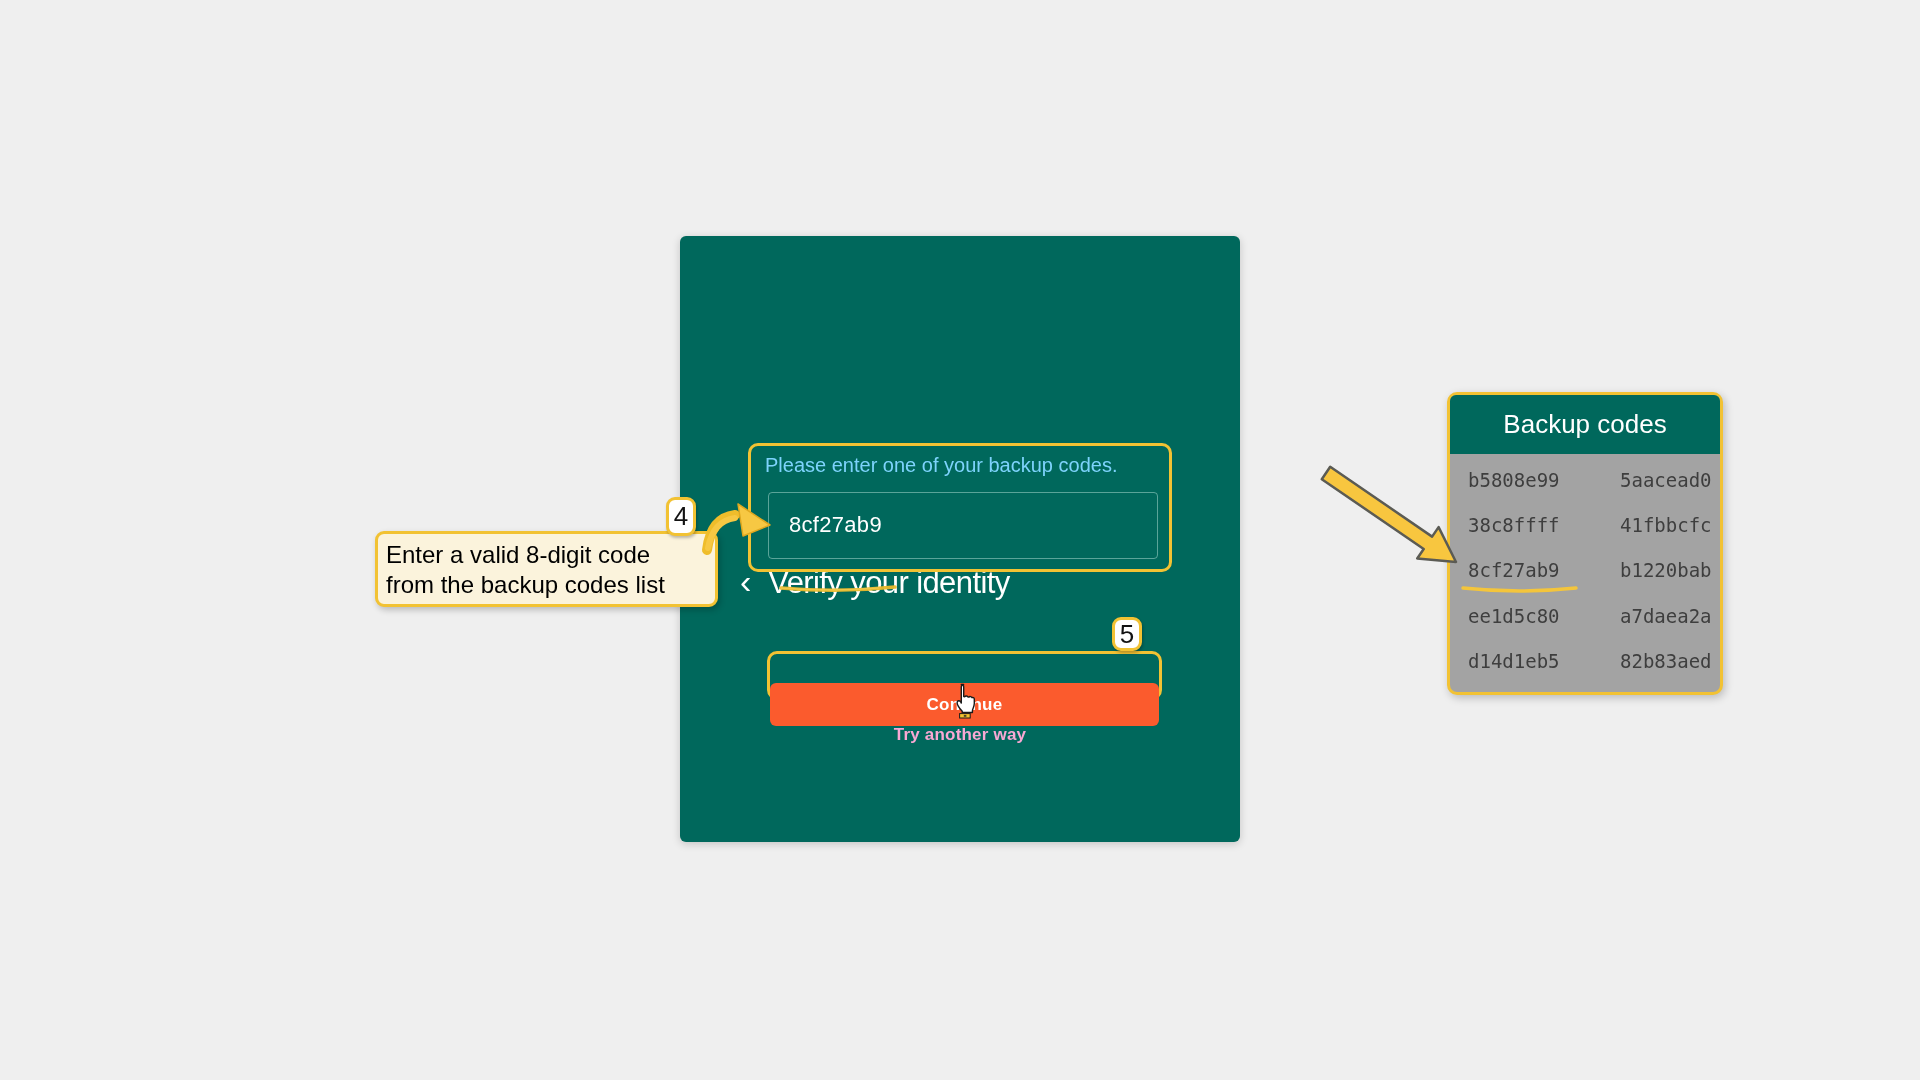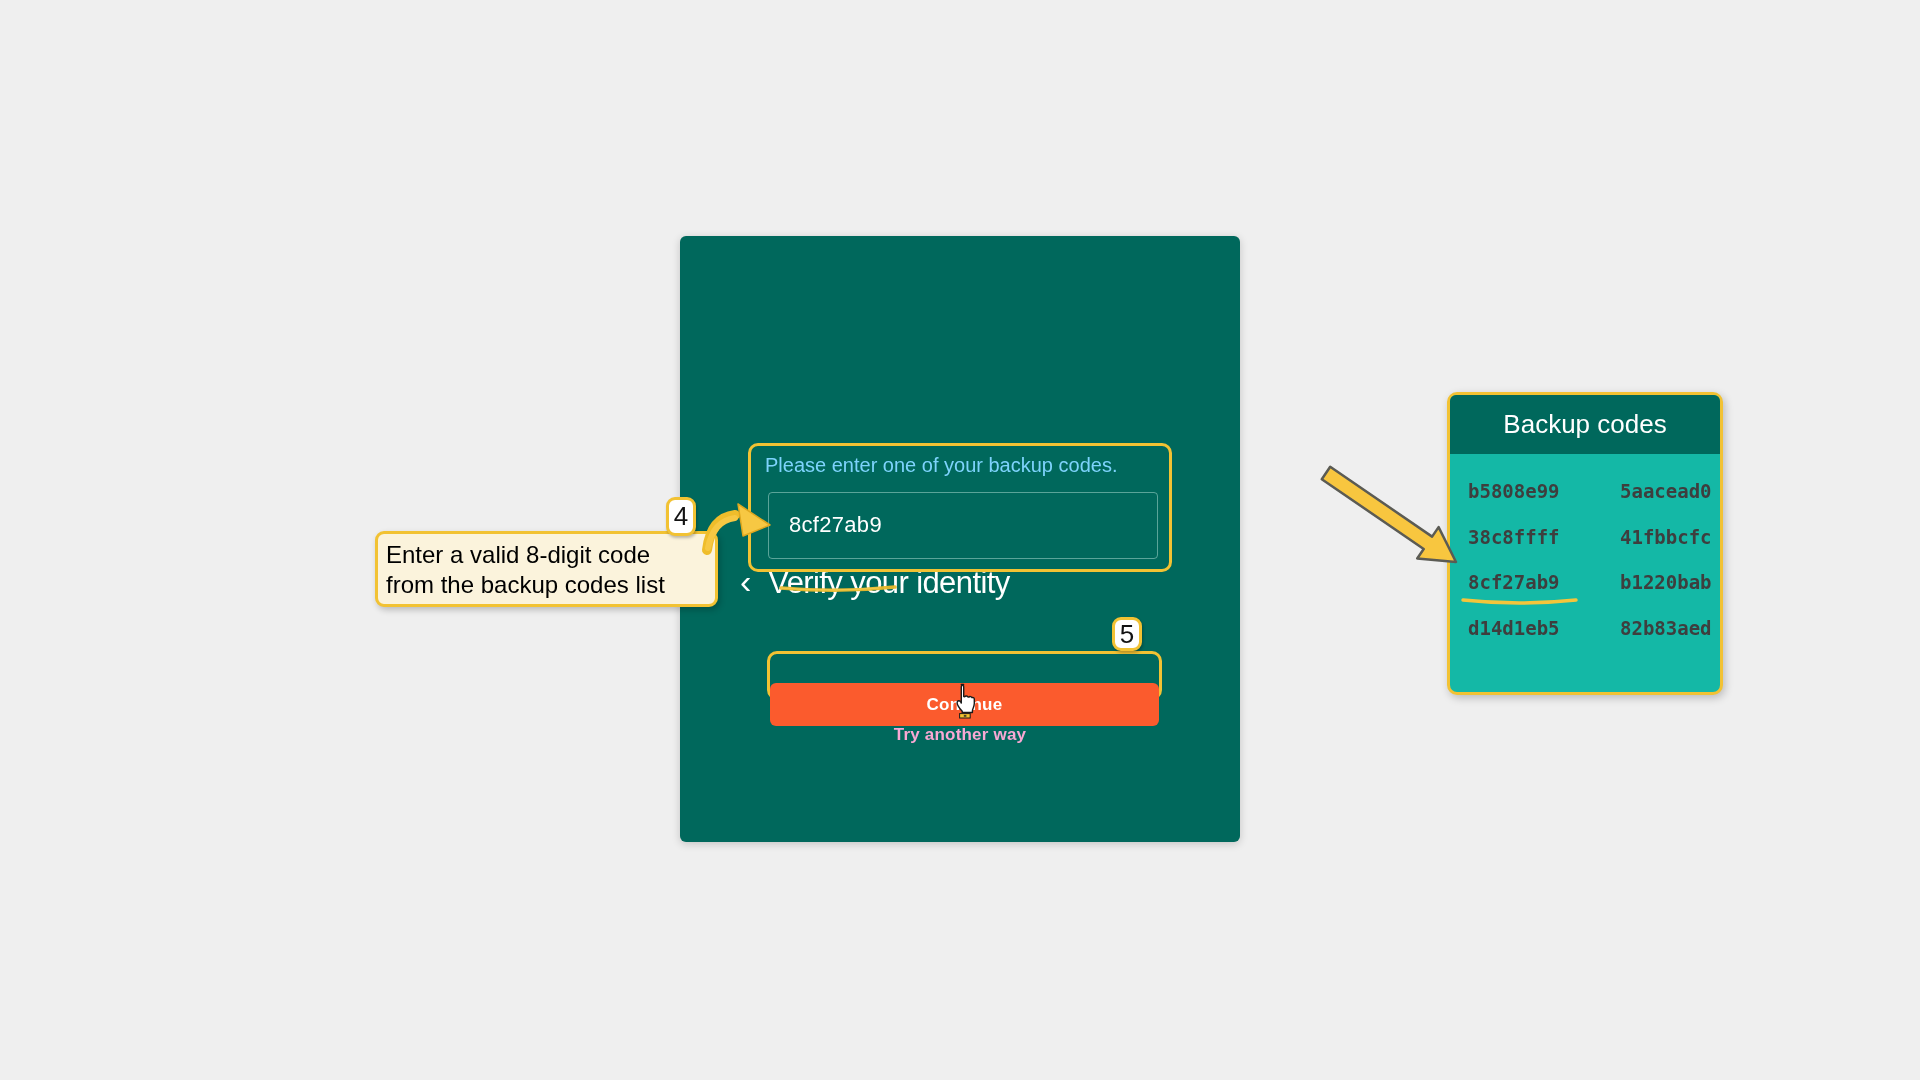--- a/index.html
+++ b/index.html
@@ -71,34 +71,34 @@
   }
 
   .annot-svg{position:absolute;z-index:25;}
   .curved-arrow{left:693px;top:500px;width:84px;height:56px;}
   .big-arrow{left:1316px;top:461px;width:152px;height:112px;}
   .cursor{left:951px;top:683px;width:27px;height:37px;z-index:40;}
 
   
   .codes-panel{
     position:absolute;left:1447px;top:392px;width:276px;height:303px;
-    background:#14b8a6;border:3px solid var(--gold);border-radius:10px;
+    background:#a3a3a3;border:3px solid var(--gold);border-radius:10px;
     box-shadow:2px 3px 8px rgba(0,0,0,.22);
   }
   .codes-header{
     position:absolute;left:0;top:0;width:100%;height:59px;
     background:var(--teal);border-radius:6px 6px 0 0;
     color:#fff;font-size:26px;text-align:center;line-height:59px;
   }
   .codes-grid{
     position:absolute;left:0;top:60px;width:100%;height:235px;
     display:grid;grid-template-rows:repeat(5,1fr);
     padding:2px 0 6px 18px;
   }
-  .codes-row{display:flex;align-items:flex-end;font-weight:bold;}
+  .codes-row{display:flex;align-items:center;}
   .code-cell{
     font-family:"DejaVu Sans Mono","Liberation Mono",monospace;
     font-size:19px;color:var(--code-gray);letter-spacing:0;
   }
   .code-cell.c1{width:152px;position:relative;}
   .underline-panel{position:absolute;left:-7px;top:26px;width:118px;height:10px;}
 </style>
 </head>
 <body>
 
@@ -172,19 +172,23 @@
       <div class="codes-row">
         <span class="code-cell c1">
           <span>8cf27ab9</span>
           <svg class="underline-panel" viewBox="0 0 118 10">
             <path d="M2 3 Q 58 9 115 3" fill="none" stroke="#F4C53B" stroke-width="3.4" stroke-linecap="round"></path>
           </svg>
         </span>
         <span class="code-cell">b1220bab</span>
       </div>
       <div class="codes-row">
+        <span class="code-cell c1">ee1d5c80</span>
+        <span class="code-cell">a7daea2a</span>
+      </div>
+      <div class="codes-row">
         <span class="code-cell c1">d14d1eb5</span>
         <span class="code-cell">82b83aed</span>
       </div>
     </div>
   </aside>
 
 </div>
 
 </body></html>

